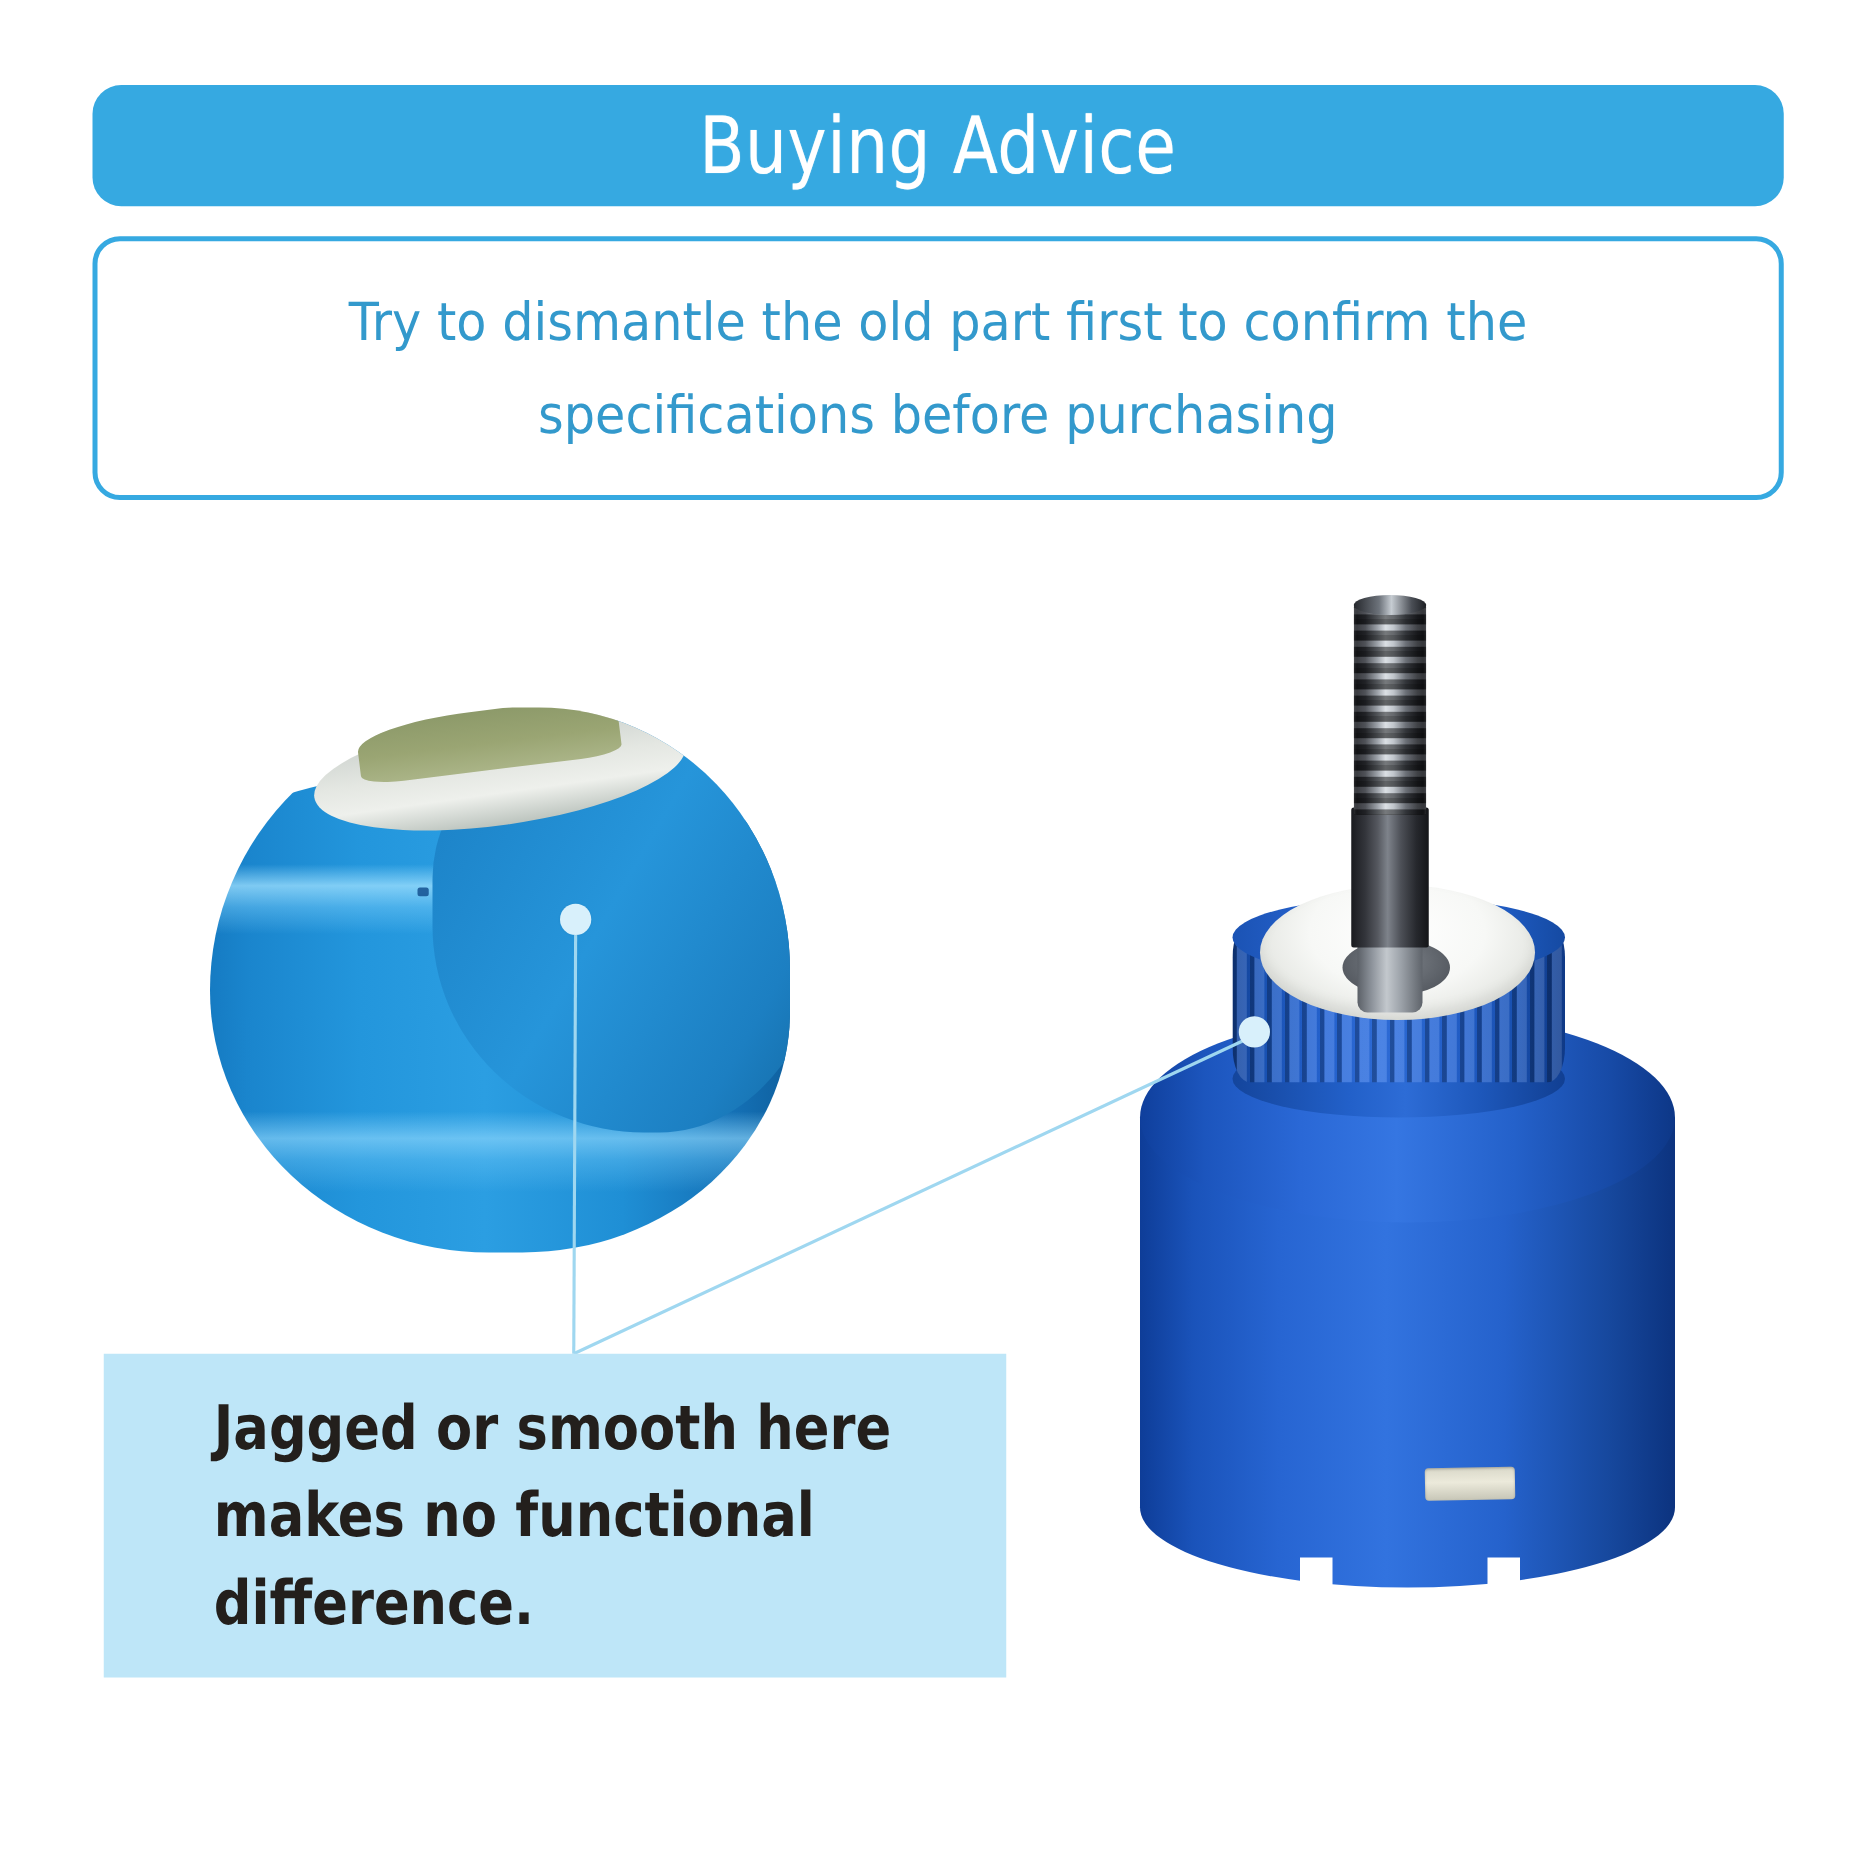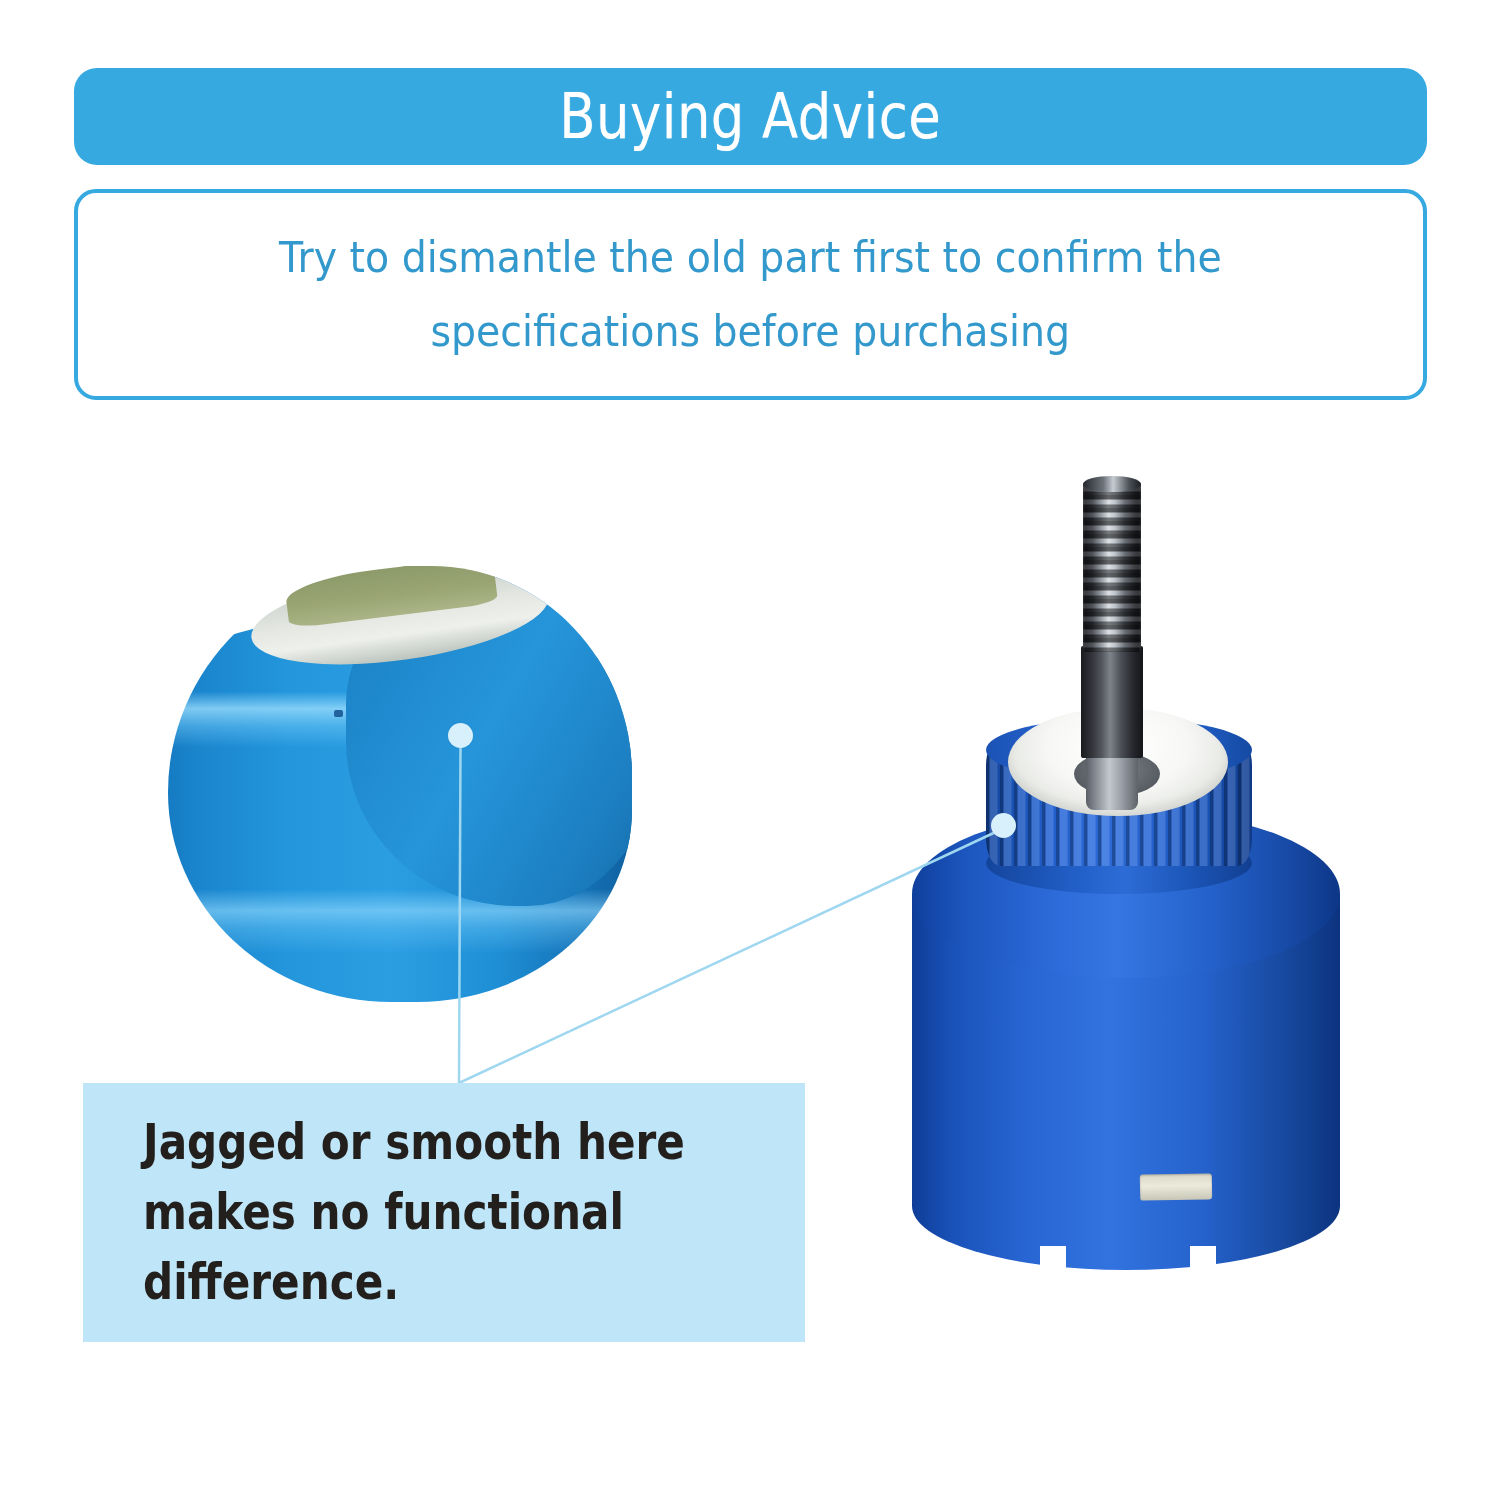--- a/index.html
+++ b/index.html
@@ -377,21 +377,21 @@
   #callout-box {
     position: absolute;
     left: 83px;
     top: 1083px;
     width: 722px;
     height: 259px;
     background: #BEE6F8;
     display: flex;
     flex-direction: column;
     justify-content: center;
-    padding-left: 60px;
+    padding-left: 88px;
     box-sizing: border-box;
   }
   .callout-line {
     color: #231f1c;
     font-size: 49px;
     line-height: 70px;
     font-weight: 700;
     white-space: nowrap;
     font-family: "DejaVu Sans", sans-serif;
     transform: scaleX(0.86);

